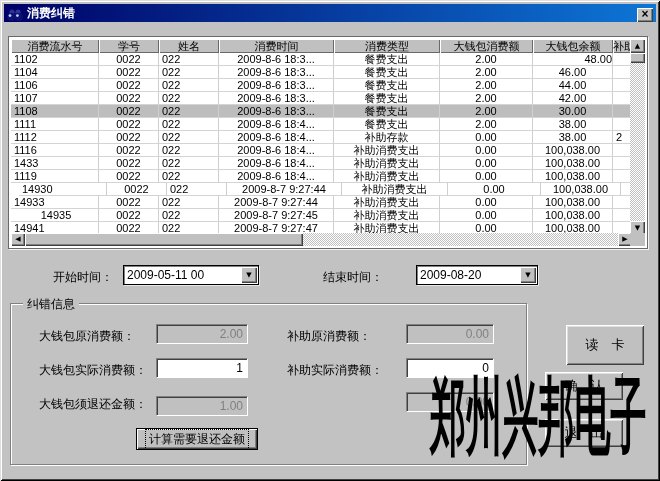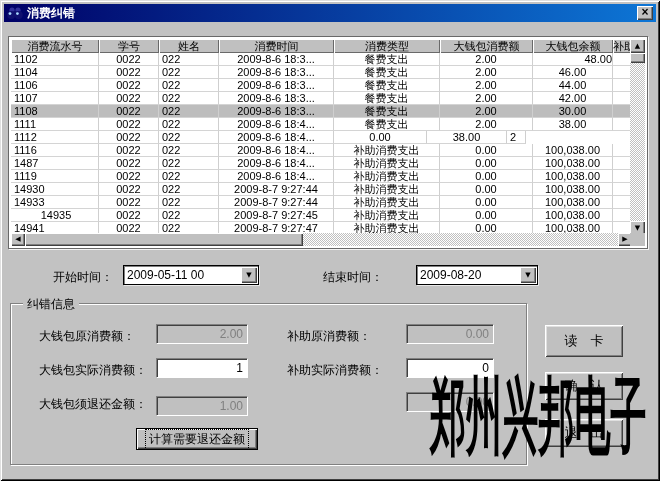--- a/index.html
+++ b/index.html
@@ -10,21 +10,21 @@
   }
   .window{
     position:absolute;left:0;top:0;width:660px;height:481px;
     background:var(--window_bg,#c0c0c0);
     box-shadow:inset 1px 1px 0 #dfdfdf, inset -1px -1px 0 #000,
                inset 2px 2px 0 #fff, inset -2px -2px 0 #404040;
   }
   .titlebar{
     position:absolute;left:4px;top:4px;width:652px;height:18px;
     background:linear-gradient(90deg,var(--titlebar_left,#000066),var(--titlebar_right,#0d76d6));
-    display:flex;align-items:center;padding:0 3px;box-sizing:border-box;
+    display:flex;align-items:flex-end;padding:0 3px;box-sizing:border-box;
   }
   .titlebar .ttl{color:#fff;font-weight:bold;font-size:12px;margin-left:4px;flex:1;white-space:nowrap;}
   .closebtn{
     width:16px;height:14px;background:#c0c0c0;color:#000;
     box-shadow:inset 1px 1px 0 #fff, inset -1px -1px 0 #404040, inset -2px -2px 0 #808080;
     font-size:12px;line-height:13px;text-align:center;font-weight:bold;cursor:default;
   }
   
   .tablewrap{
     position:absolute;left:8px;top:36px;width:640px;height:213px;background:#fff;
@@ -212,56 +212,57 @@
           <div class="tcell" style="width: 106px; text-align: center;">餐费支出</div>
           <div class="tcell" style="width: 93px; text-align: center;">2.00</div>
           <div class="tcell" style="width: 80px; text-align: center;">38.00</div>
           <div class="tcell pad" style="width: 19px; text-align: left;"></div>
         </div>
         <div class="trow">
           <div class="tcell pad" style="width: 88px; text-align: left;">1112</div>
           <div class="tcell" style="width: 60px; text-align: center;">0022</div>
           <div class="tcell pad" style="width: 60px; text-align: left;">022</div>
           <div class="tcell" style="width: 115px; text-align: center;">2009-8-6  18:4...</div>
+          <div class="tcell" style="width: 106px; text-align: center;">补助存款</div>
           <div class="tcell" style="width: 93px; text-align: center;">0.00</div>
           <div class="tcell" style="width: 80px; text-align: center;">38.00</div>
           <div class="tcell pad" style="width: 19px; text-align: left;">2</div>
         </div>
         <div class="trow">
           <div class="tcell pad" style="width: 88px; text-align: left;">1116</div>
           <div class="tcell" style="width: 60px; text-align: center;">0022</div>
           <div class="tcell pad" style="width: 60px; text-align: left;">022</div>
           <div class="tcell" style="width: 115px; text-align: center;">2009-8-6  18:4...</div>
           <div class="tcell" style="width: 106px; text-align: center;">补助消费支出</div>
           <div class="tcell" style="width: 93px; text-align: center;">0.00</div>
           <div class="tcell" style="width: 80px; text-align: center;">100,038.00</div>
           <div class="tcell pad" style="width: 19px; text-align: left;"></div>
         </div>
         <div class="trow">
-          <div class="tcell pad" style="width: 88px; text-align: left;">1487</div>
+          <div class="tcell pad" style="width: 88px; text-align: left;">1433</div>
           <div class="tcell" style="width: 60px; text-align: center;">0022</div>
           <div class="tcell pad" style="width: 60px; text-align: left;">022</div>
           <div class="tcell" style="width: 115px; text-align: center;">2009-8-6  18:4...</div>
           <div class="tcell" style="width: 106px; text-align: center;">补助消费支出</div>
           <div class="tcell" style="width: 93px; text-align: center;">0.00</div>
           <div class="tcell" style="width: 80px; text-align: center;">100,038.00</div>
           <div class="tcell pad" style="width: 19px; text-align: left;"></div>
         </div>
         <div class="trow">
           <div class="tcell pad" style="width: 88px; text-align: left;">1119</div>
           <div class="tcell" style="width: 60px; text-align: center;">0022</div>
           <div class="tcell pad" style="width: 60px; text-align: left;">022</div>
           <div class="tcell" style="width: 115px; text-align: center;">2009-8-6  18:4...</div>
           <div class="tcell" style="width: 106px; text-align: center;">补助消费支出</div>
           <div class="tcell" style="width: 93px; text-align: center;">0.00</div>
           <div class="tcell" style="width: 80px; text-align: center;">100,038.00</div>
           <div class="tcell pad" style="width: 19px; text-align: left;"></div>
         </div>
         <div class="trow">
-          <div class="tcell pad" style="width: 88px; text-align: left;">14930</div>
+          <div class="tcell pad" style="width: 88px; text-align: left; margin-left: 8px;">14930</div>
           <div class="tcell" style="width: 60px; text-align: center;">0022</div>
           <div class="tcell pad" style="width: 60px; text-align: left;">022</div>
           <div class="tcell" style="width: 115px; text-align: center;">2009-8-7  9:27:44</div>
           <div class="tcell" style="width: 106px; text-align: center;">补助消费支出</div>
           <div class="tcell" style="width: 93px; text-align: center;">0.00</div>
           <div class="tcell" style="width: 80px; text-align: center;">100,038.00</div>
           <div class="tcell pad" style="width: 19px; text-align: left;"></div>
         </div>
         <div class="trow">
           <div class="tcell pad" style="width: 88px; text-align: left;">14933</div>
@@ -340,18 +341,18 @@
     <span class="glabel" style="left:276px;top:58px;">补助实际消费额：</span>
     <input class="gedit on" style="left: 395px; top: 54px; width: 88px;" value="0">
 
     <input class="gedit off" style="left: 395px; top: 88px; width: 88px;" readonly="" value="0.00">
 
     <div class="calcbtn">
       <span class="focusring">计算需要退还金额</span>
     </div>
   </div>
 
-  <div class="btn" style="left:545px;top:325px;width:78px;height:32px;">读　卡</div>
+  <div class="btn" style="left:566px;top:325px;width:78px;height:40px;">读　卡</div>
   <div class="btn" style="left:545px;top:419px;width:78px;height:28px;">退　出</div>
   <div class="btn" style="left:545px;top:372px;width:78px;height:28px;">确　认</div>
 
   <div class="watermark">郑州兴邦电子</div>
 </div>
 
 </body></html>

